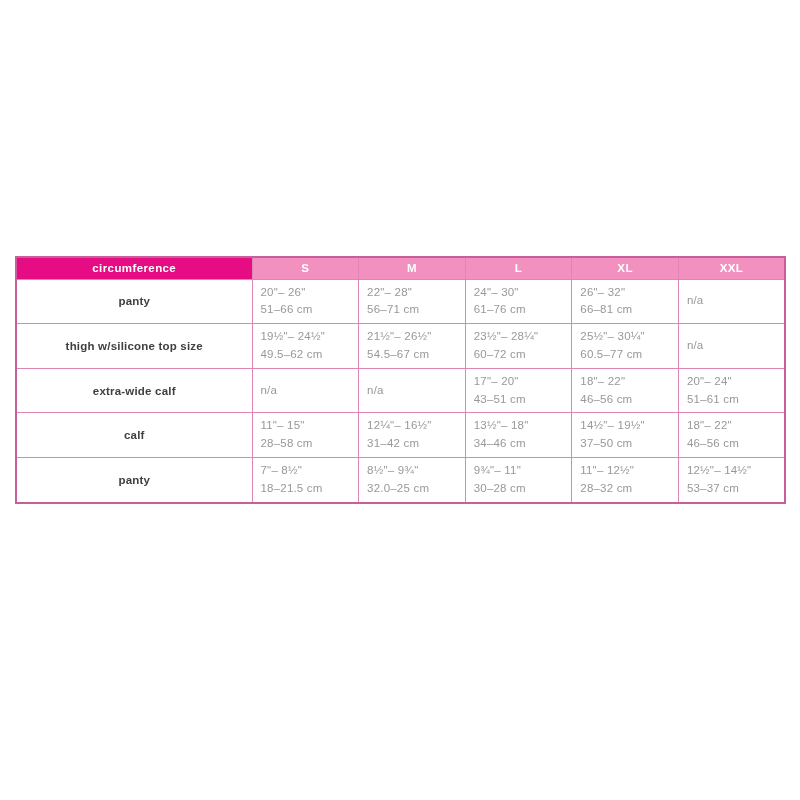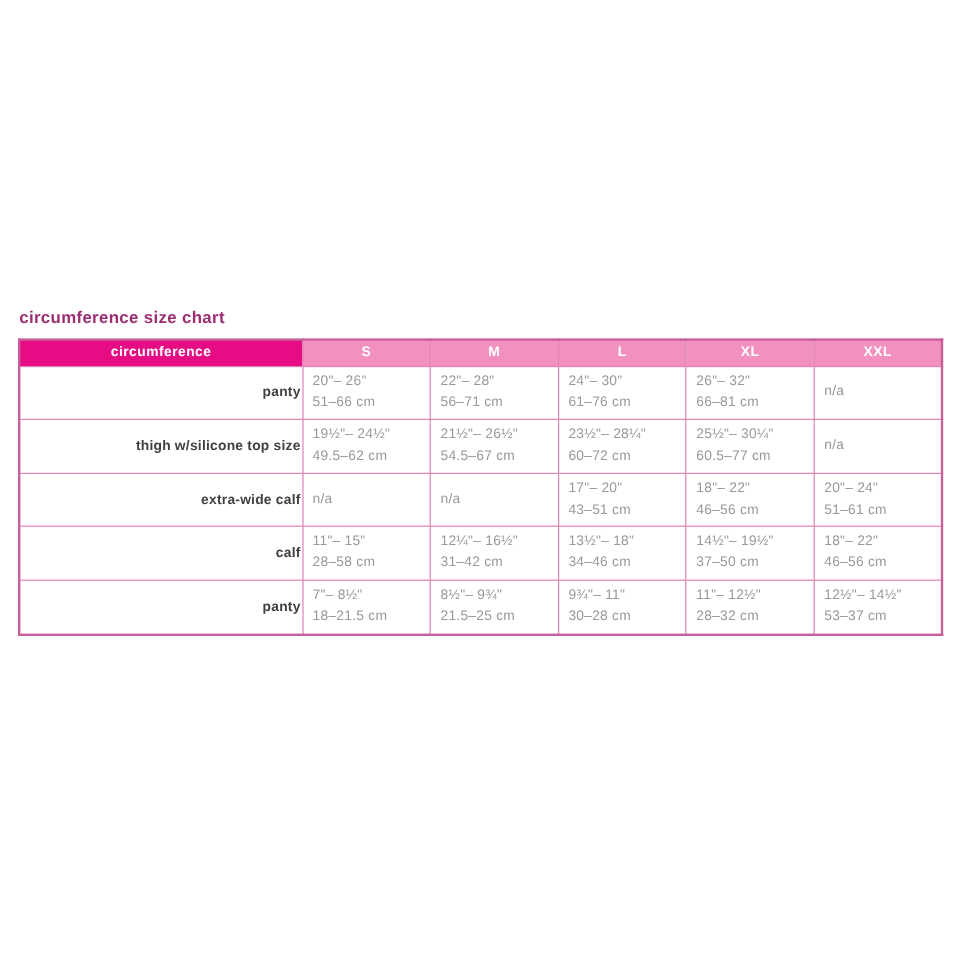--- a/index.html
+++ b/index.html
@@ -39,21 +39,21 @@
     font-weight: 700;
     color: #ffffff;
     letter-spacing: 0.4px;
     text-align: center;
   }
   th.circ  { background: #e60c84; width: 236px; }
   th.size  { background: #f291c0; }
   tbody tr.data-row { height: 38px; }
   tbody tr.leg-row  { height: 37px; }
   td.row-label {
-    text-align: right;
+    text-align: center;
     vertical-align: middle;
     font-size: 11.5px;
     font-weight: 700;
     color: #404042;
     letter-spacing: 0.2px;
   }
   td.val {
     vertical-align: middle;
     padding: 4px 4px 4px 8px;
     font-size: 11.5px;
@@ -67,21 +67,20 @@
     font-size: 11.5px;
     color: #98989a;
     line-height: 1.55;
     letter-spacing: 0.2px;
   }
 </style>
 </head>
 <body>
 
 <div class="content">
-  <h1 class="chart-title">circumference size chart</h1>
 
   <table class="size-chart">
     <thead>
       <tr>
         <th class="circ">circumference</th>
         <th class="size">S</th>
         <th class="size">M</th>
         <th class="size">L</th>
         <th class="size">XL</th>
         <th class="size">XXL</th>
@@ -186,21 +185,21 @@
       </tr>
 
       <tr class="data-row">
         <td class="row-label">panty</td>
         <td class="val">
           <div>7"– 8½"</div>
           <div>18–21.5 cm</div>
         </td>
         <td class="val">
           <div>8½"– 9¾"</div>
-          <div>21.5–25 cm</div>
+          <div>32.0–25 cm</div>
         </td>
         <td class="val">
           <div>9¾"– 11"</div>
           <div>30–28 cm</div>
         </td>
         <td class="val">
           <div>11"– 12½"</div>
           <div>28–32 cm</div>
         </td>
         <td class="val">

